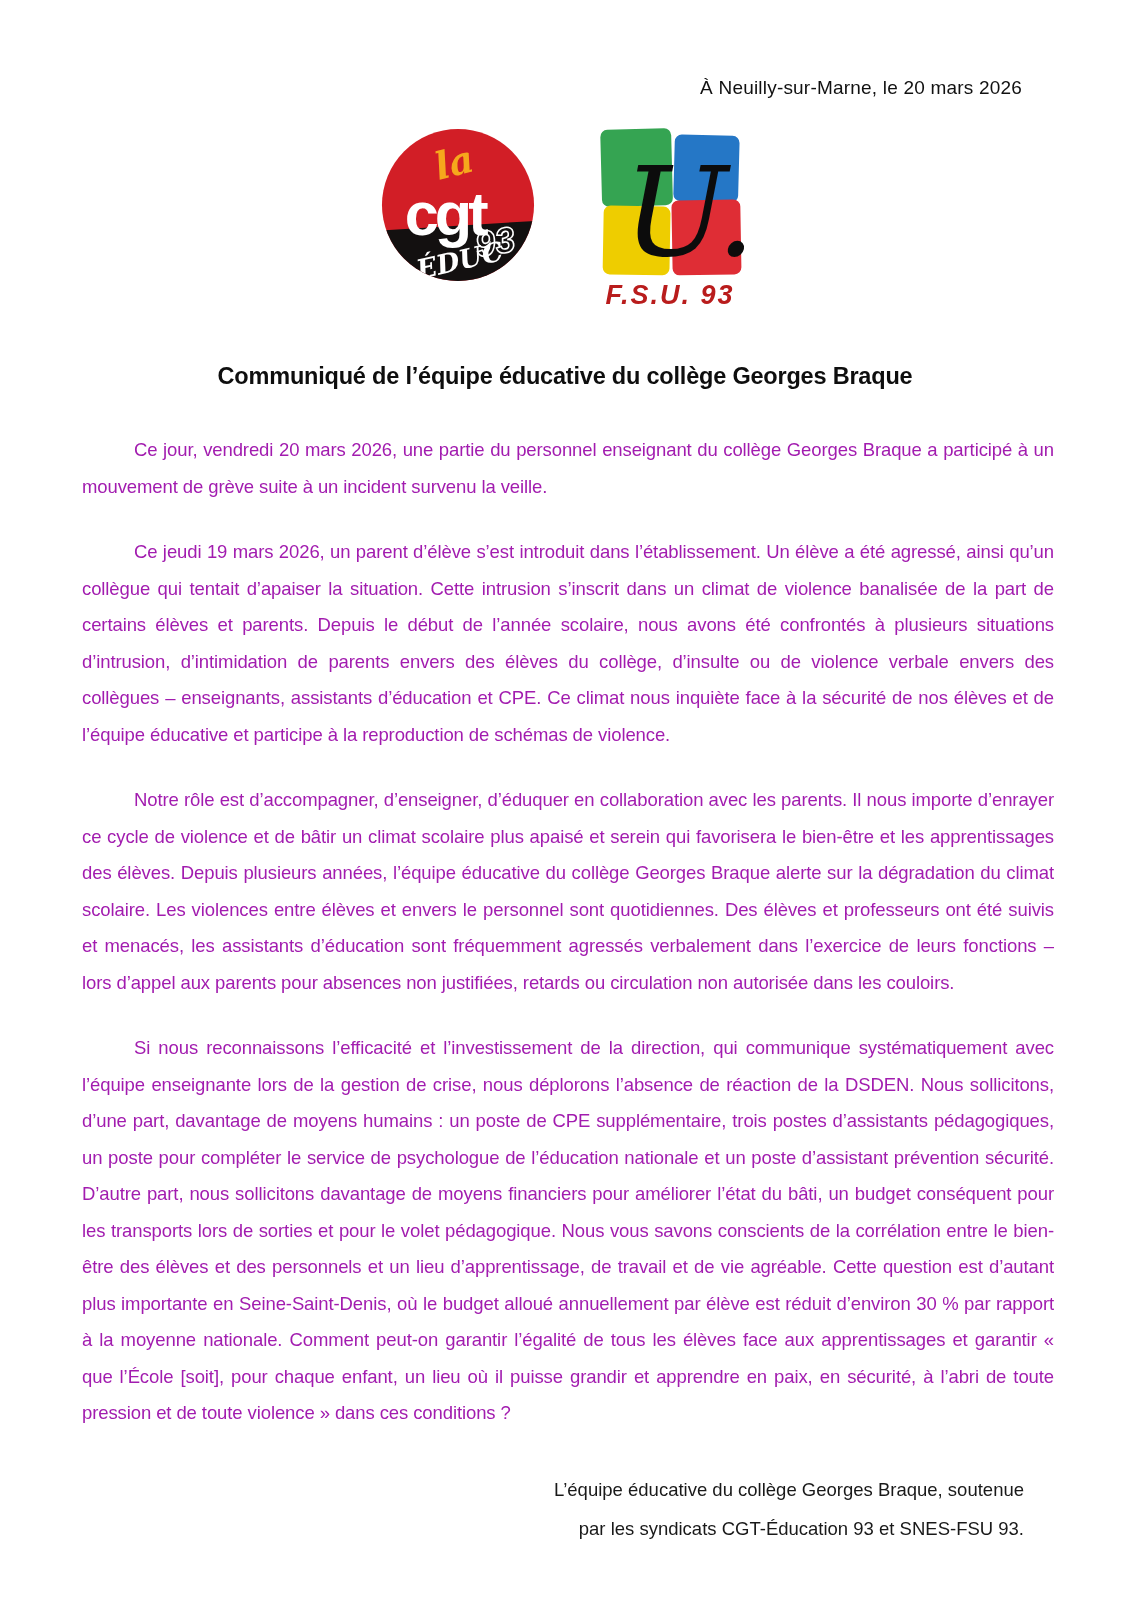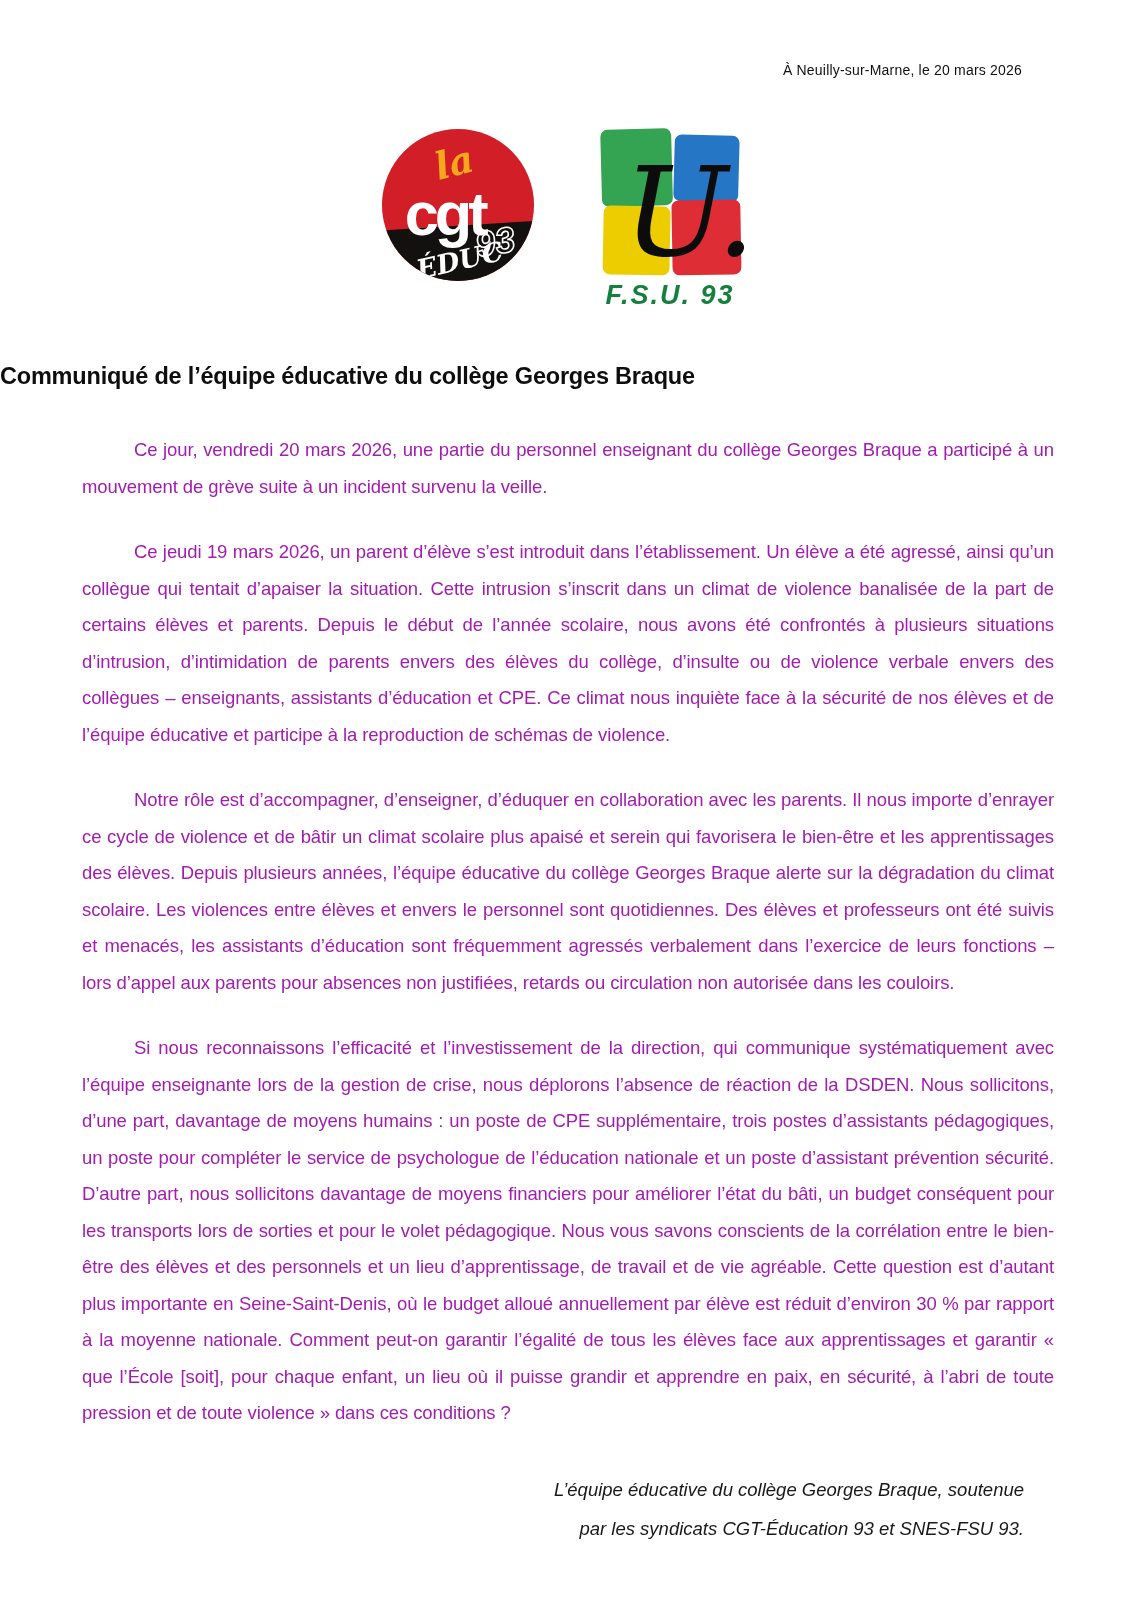--- a/index.html
+++ b/index.html
@@ -8,51 +8,52 @@
     width: 1130px;
     height: 1600px;
     margin: 0 auto;
     background: #ffffff;
     overflow: hidden;
     font-family: "Liberation Sans", sans-serif;
     color: #1b1b1b;
   }
   .dateline {
     position: absolute;
-    top: 62px;
+    top: 77px;
     right: 108px;
-    font-size: 14px;
+    font-size: 19px;
     letter-spacing: 0.2px;
     color: #111;
   }
   .logos {
     padding-top: 126px;
     display: flex;
     justify-content: center;
     align-items: flex-start;
     gap: 52px;
   }
   .logo-block { display: flex; flex-direction: column; align-items: center; }
   .fsu-caption {
     margin-top: 2px;
     font-weight: bold;
     font-style: italic;
     font-size: 27px;
     letter-spacing: 2px;
-    color: #15803d;
+    color: #b91c1c;
     font-family: "Liberation Sans", sans-serif;
   }
   .fcpe-caption {
     margin-top: 0px;
     font-size: 16px;
     color: #5a55a8;
     font-family: "Liberation Sans", sans-serif;
   }
   .doc-title {
     margin: 52px 0 12px 0;
+    text-align: center;
     font-size: 23.5px;
     font-weight: bold;
     letter-spacing: -0.2px;
     color: #0e0e0e;
   }
   .content {
     margin: 42px 76px 0 82px;
   }
   .content p {
     margin: 0 0 29px 0;
@@ -62,21 +63,20 @@
     text-indent: 52px;
     letter-spacing: -0.1px;
     color: #a21caf;
   }
   .signature {
     margin: 38px 106px 0 0;
     text-align: right;
     font-size: 18.5px;
     line-height: 39px;
     color: #191919;
-    font-style: italic;
   }
   svg text { user-select: none; }
 </style>
 </head>
 <body>
 
 <div class="page">
 
   <div class="dateline">À Neuilly-sur-Marne, le 20 mars 2026</div>
 

